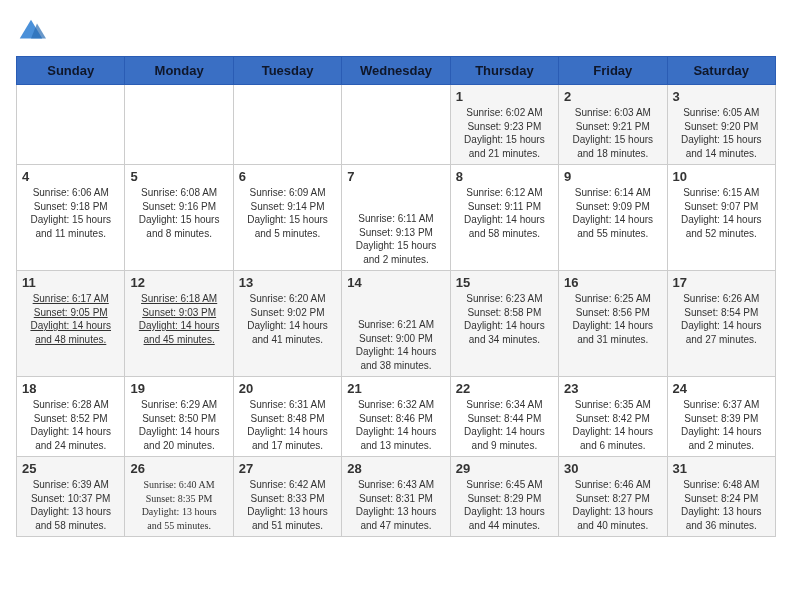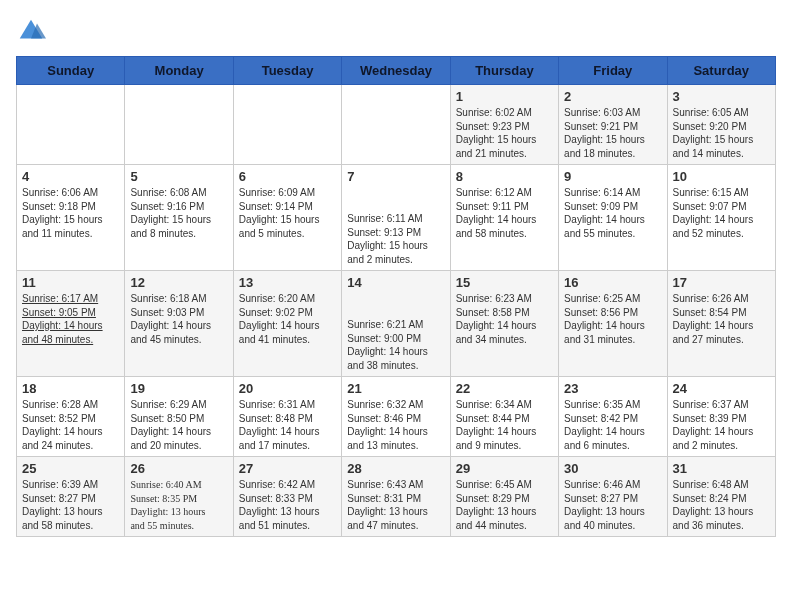--- a/index.html
+++ b/index.html
@@ -81,20 +81,21 @@
       font-size: 13px;
       font-weight: bold;
       color: #333;
       display: block;
       margin-bottom: 2px;
     }
     .day-info {
       font-size: 10px;
       color: #333;
       line-height: 1.35;
+      text-align: center;
     }
     td.empty {
       background: #fff !important;
     }
   </style>
 </head>
 <body>
 
 <div class="header">
   <div class="logo">
@@ -207,21 +208,21 @@
       <tr>
         <td>
           <span class="day-number">11</span>
           <div class="day-info" style="white-space: pre-line; text-decoration: underline;">Sunrise: 6:17 AM
 Sunset: 9:05 PM
 Daylight: 14 hours
 and 48 minutes.</div>
         </td>
         <td>
           <span class="day-number">12</span>
-          <div class="day-info" style="white-space: pre-line;">Sunrise: 6:18 AM
+          <div class="day-info" style="white-space: pre-line; text-decoration: underline;">Sunrise: 6:18 AM
 Sunset: 9:03 PM
 Daylight: 14 hours
 and 45 minutes.</div>
         </td>
         <td>
           <span class="day-number">13</span>
           <div class="day-info" style="white-space: pre-line;">Sunrise: 6:20 AM
 Sunset: 9:02 PM
 Daylight: 14 hours
 and 41 minutes.</div>
@@ -303,21 +304,21 @@
           <div class="day-info" style="white-space: pre-line;">Sunrise: 6:37 AM
 Sunset: 8:39 PM
 Daylight: 14 hours
 and 2 minutes.</div>
         </td>
       </tr>
       <tr>
         <td>
           <span class="day-number">25</span>
           <div class="day-info" style="white-space: pre-line;">Sunrise: 6:39 AM
-Sunset: 8:27 PM
+Sunset: 10:37 PM
 Daylight: 13 hours
 and 58 minutes.</div>
         </td>
         <td>
           <span class="day-number">26</span>
           <div class="day-info" style="white-space: pre-line; font-family: Liberation Serif, serif;">Sunrise: 6:40 AM
 Sunset: 8:35 PM
 Daylight: 13 hours
 and 55 minutes.</div>
         </td>

